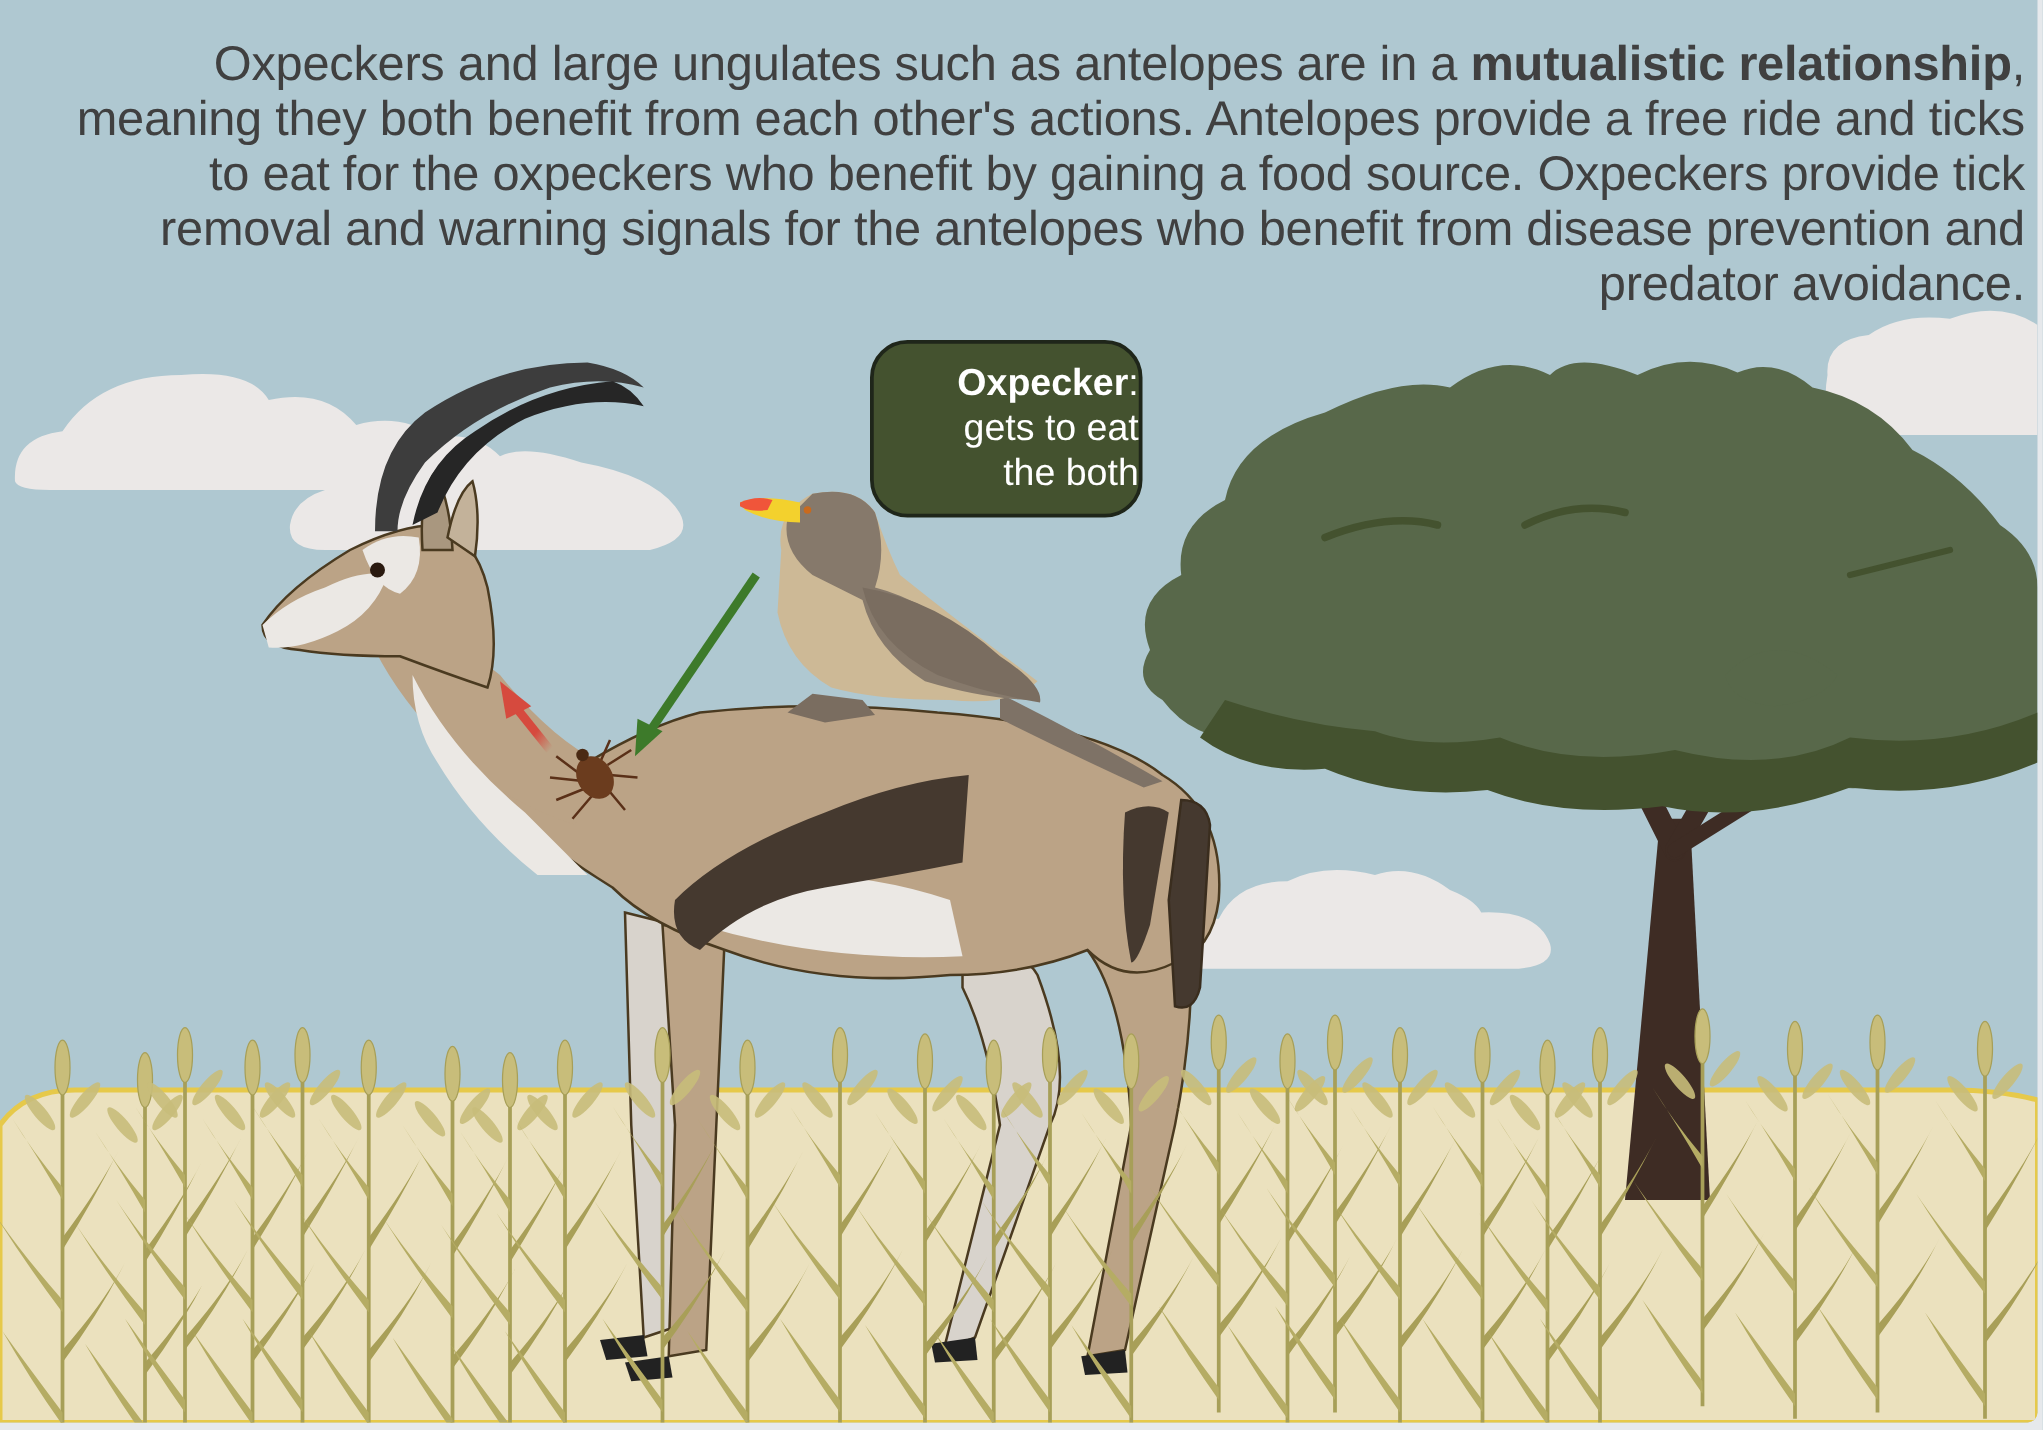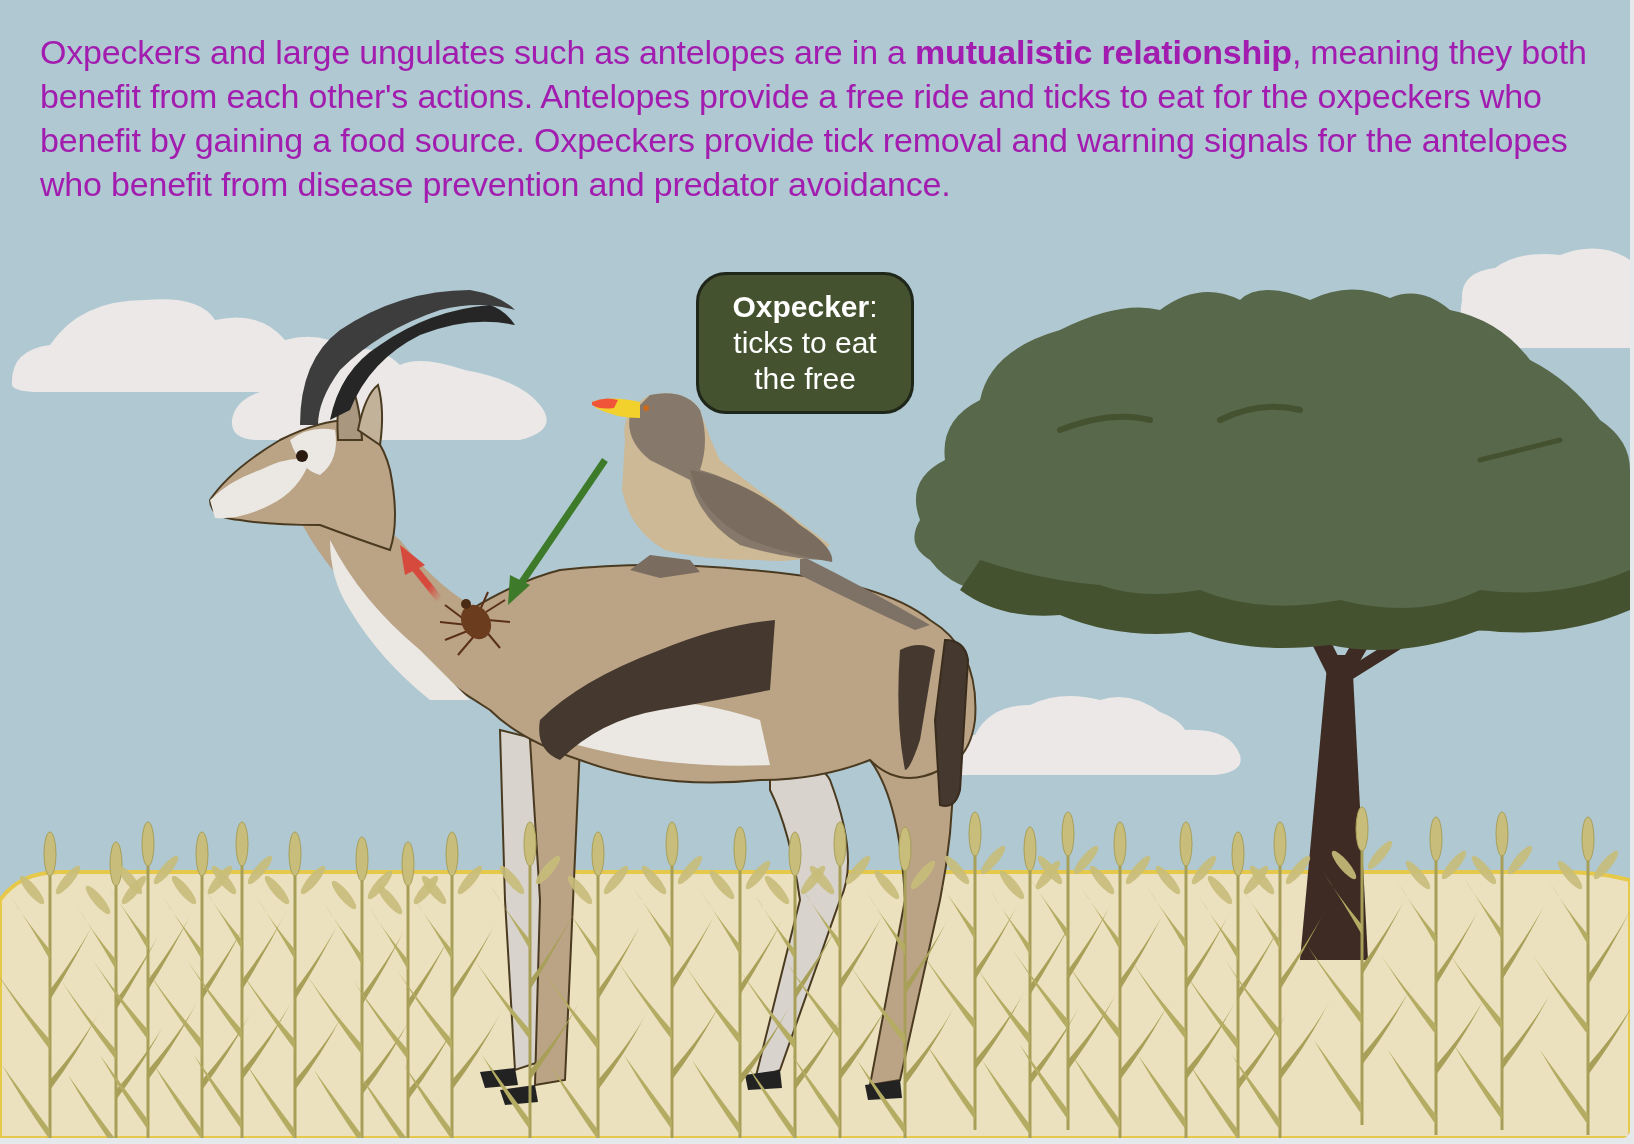--- a/index.html
+++ b/index.html
@@ -1,28 +1,28 @@
 <!DOCTYPE html>
 <html><head>
   <meta charset="utf-8">
   <style>
     html, body { margin: 0; padding: 0; background: #e6e9ec; }
     body { width: 1634px; height: 1144px; overflow: hidden; position: relative; font-family: "Liberation Sans", sans-serif; }
     .scene { position: absolute; left: 0; top: 0; width: 1630px; height: 1138px; background: #afc8d1; overflow: hidden; border-radius: 0 0 8px 0; }
     .scene-svg { position: absolute; left: 0; top: 0; width: 1630px; height: 1138px; }
     .intro {
       position: absolute; left: 40px; top: 30px; width: 1580px;
-      color: #a21caf; font-size: 34px; line-height: 44px; letter-spacing: -0.2px;
-      font-family: "Liberation Sans", sans-serif; margin: 0;
+      color: #404040; font-size: 39px; line-height: 44px; letter-spacing: -0.2px;
+      font-family: "Liberation Sans", sans-serif; margin: 0; text-align: right;
     }
     .intro b { font-weight: bold; }
     .callout {
       position: absolute; background: #44522f; border: 3px solid #1f261a; border-radius: 30px;
       color: #ffffff; text-align: center; font-size: 30px; line-height: 36px;
-      display: flex; flex-direction: column; align-items: center; justify-content: center;
+      display: flex; flex-direction: column; align-items: flex-end; justify-content: center;
       font-family: "Liberation Sans", sans-serif; box-sizing: border-box;
     }
     .callout b { font-weight: bold; }
     .callout-oxpecker { left: 696px; top: 272px; width: 218px; height: 142px; }
     .callout-antelope { left: 72px; top: 618px; width: 250px; height: 158px; }
   </style>
 </head>
 <body>
 
 <div class="scene">
@@ -165,17 +165,17 @@
       <use href="#wheat" x="1436" y="825"></use>
         <use href="#wheat" x="1502" y="820"></use>
         <use href="#wheat" x="1588" y="825"></use>
     </g>
   </svg>
 
   <p class="intro"><span>Oxpeckers and large ungulates such as antelopes are in a </span><b>mutualistic relationship</b><span>, meaning they both benefit from each other's actions. Antelopes provide a free ride and ticks to eat for the oxpeckers who benefit by gaining a food source. Oxpeckers provide tick removal and warning signals for the antelopes who benefit from disease prevention and predator avoidance.</span></p>
 
   <div class="callout callout-oxpecker">
     <div><b>Oxpecker</b><span>:</span></div>
-    <div>ticks to eat</div>
-    <div>the free</div>
+    <div>gets to eat</div>
+    <div>the both</div>
   </div>
 
 </div>
 
 </body></html>

